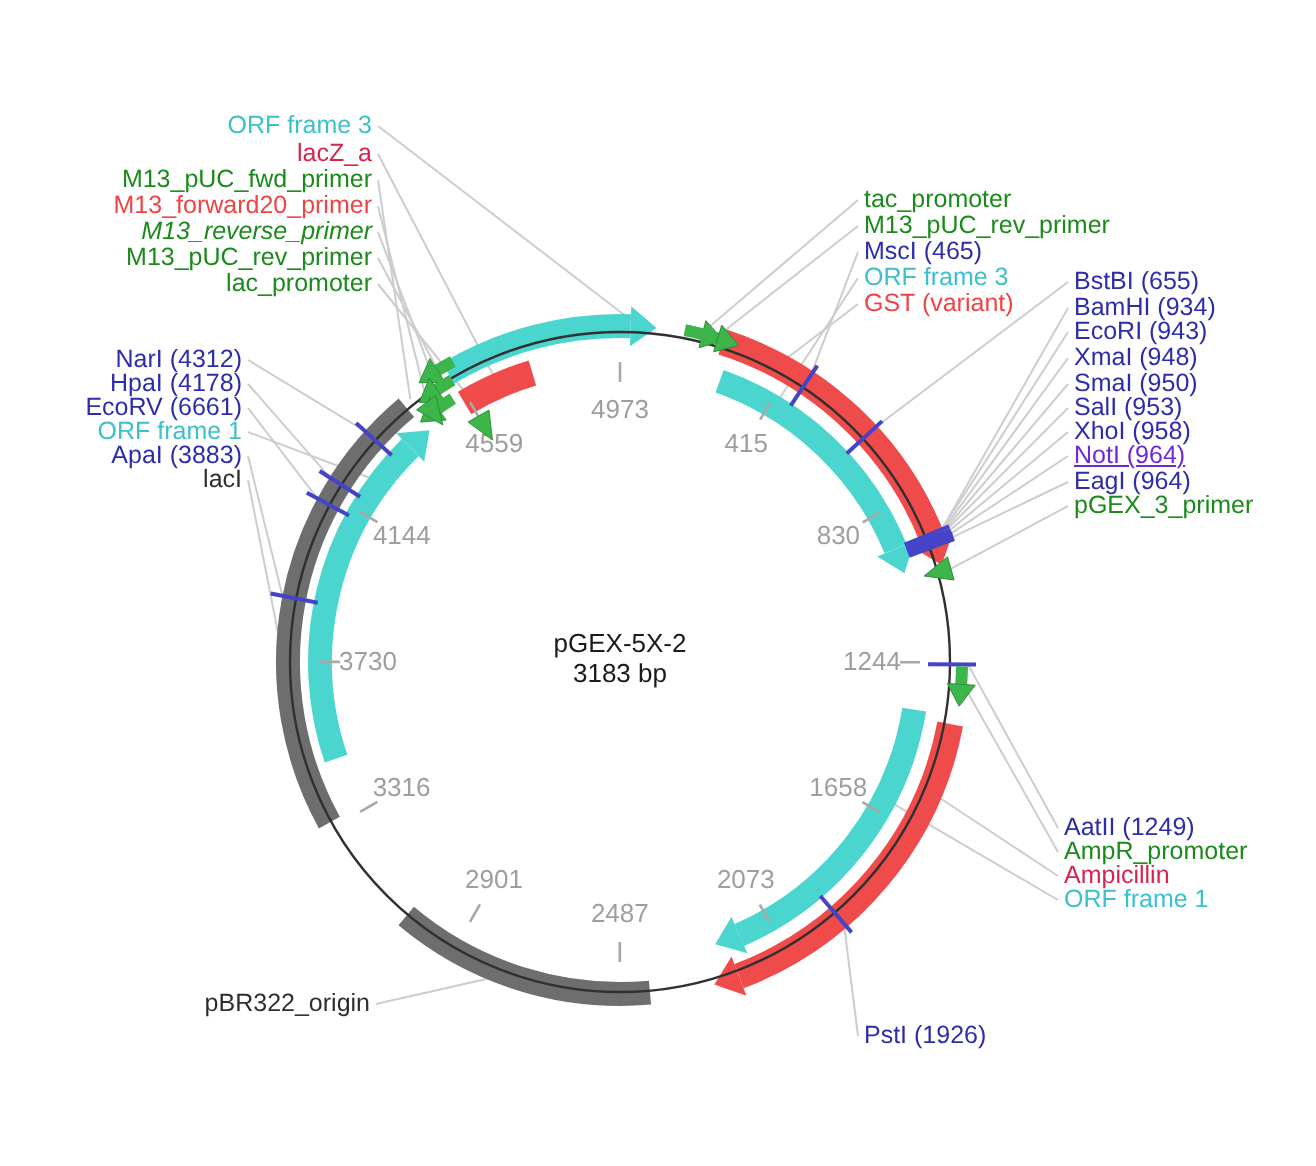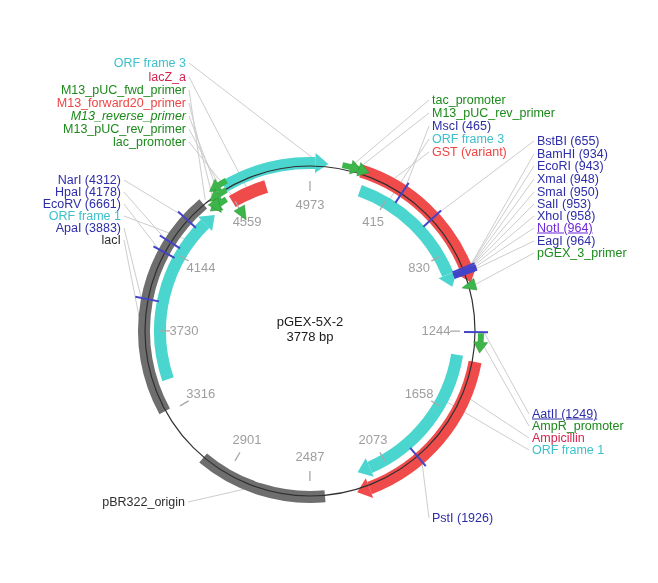--- a/index.html
+++ b/index.html
@@ -126,21 +126,21 @@
       <polygon points="214.96125109399836,179.31402106199147 222.3944493324566,191.17772891189156 209.54941076985273,191.38023376571562" fill="#3cb54a" stroke="#2d8f33" stroke-width="0.5"></polygon>
       <path d="M 218.6 194.8 A 164 164 0 0 1 226.2 190.0" stroke="#3cb54a" fill="none" stroke-width="6"></path>
       <polygon points="214.6777466338824,189.03286291114523 222.48190772818444,200.65590337456024 209.65984810719698,201.27778170980417" fill="#3cb54a" stroke="#2d8f33" stroke-width="0.5"></polygon>
       <path d="M 219.0 204.3 A 156 156 0 0 1 226.4 199.3" stroke="#3cb54a" fill="none" stroke-width="6"></path>
       <polygon points="214.90884653250276,198.6116601349617 223.07618486713443,209.98243779208156 210.29188847128728,211.02378362617952" fill="#3cb54a" stroke="#2d8f33" stroke-width="0.5"></polygon>
       <polygon points="208.27735923773173,204.91865976144402 217.8871262000232,197.7362822058849 221.39708814649538,212.45243987715276" fill="#3cb54a" stroke="#2d8f33" stroke-width="0.5"></polygon>
       <polygon points="234.08343592834845,210.99718628484237 244.48336828004443,205.01757674948578 246.19851521387065,220.0343722629151" fill="#3cb54a" stroke="#2d8f33" stroke-width="0.5"></polygon>
     </svg>
   <div class="center-label">
     <div>pGEX-5X-2</div>
-    <div>3778 bp</div>
+    <div>3183 bp</div>
   </div>
 <div class="map-label align-right" style="left: 186px; top: 63px; color: rgb(60, 192, 204);">ORF frame 3</div>
     <div class="map-label align-right" style="left: 186px; top: 77px; color: rgb(214, 35, 80);">lacZ_a</div>
     <div class="map-label align-right" style="left: 186px; top: 90px; color: rgb(27, 138, 27);">M13_pUC_fwd_primer</div>
     <div class="map-label align-right" style="left: 186px; top: 103px; color: #ef4444;">M13_forward20_primer</div>
     <div class="map-label align-right" style="left: 186px; top: 116px; color: rgb(27, 138, 27); font-style: italic;">M13_reverse_primer</div>
     <div class="map-label align-right" style="left: 186px; top: 129px; color: rgb(27, 138, 27);">M13_pUC_rev_primer</div>
     <div class="map-label align-right" style="left: 186px; top: 142px; color: rgb(27, 138, 27);">lac_promoter</div>
     <div class="map-label align-left" style="left: 432px; top: 100px; color: rgb(27, 138, 27);">tac_promoter</div>
     <div class="map-label align-left" style="left: 432px; top: 113px; color: rgb(27, 138, 27);">M13_pUC_rev_primer</div>
@@ -156,19 +156,19 @@
     <div class="map-label align-left" style="left: 537px; top: 216px; color: rgb(45, 45, 170);">XhoI (958)</div>
     <div class="map-label align-left" style="left: 537px; top: 228px; color: #6d28d9; text-decoration: underline;">NotI (964)</div>
     <div class="map-label align-left" style="left: 537px; top: 241px; color: rgb(45, 45, 170);">EagI (964)</div>
     <div class="map-label align-left" style="left: 537px; top: 253px; color: rgb(27, 138, 27);">pGEX_3_primer</div>
     <div class="map-label align-right" style="left: 121px; top: 180px; color: rgb(45, 45, 170);">NarI (4312)</div>
     <div class="map-label align-right" style="left: 121px; top: 192px; color: rgb(45, 45, 170);">HpaI (4178)</div>
     <div class="map-label align-right" style="left: 121px; top: 204px; color: rgb(45, 45, 170);">EcoRV (6661)</div>
     <div class="map-label align-right" style="left: 121px; top: 216px; color: rgb(60, 192, 204);">ORF frame 1</div>
     <div class="map-label align-right" style="left: 121px; top: 228px; color: rgb(45, 45, 170);">ApaI (3883)</div>
     <div class="map-label align-right" style="left: 121px; top: 240px; color: rgb(46, 46, 46);">lacI</div>
-    <div class="map-label align-left" style="left: 532px; top: 414px; color: rgb(45, 45, 170); text-decoration: underline;">AatII (1249)</div>
+    <div class="map-label align-left" style="left: 532px; top: 414px; color: rgb(45, 45, 170);">AatII (1249)</div>
     <div class="map-label align-left" style="left: 532px; top: 426px; color: rgb(27, 138, 27);">AmpR_promoter</div>
     <div class="map-label align-left" style="left: 532px; top: 438px; color: rgb(214, 35, 80);">Ampicillin</div>
     <div class="map-label align-left" style="left: 532px; top: 450px; color: rgb(60, 192, 204);">ORF frame 1</div>
     <div class="map-label align-left" style="left: 432px; top: 518px; color: rgb(45, 45, 170);">PstI (1926)</div>
     <div class="map-label align-right" style="left: 185px; top: 502px; color: rgb(46, 46, 46);">pBR322_origin</div>
   </div>
 
 </body></html>

